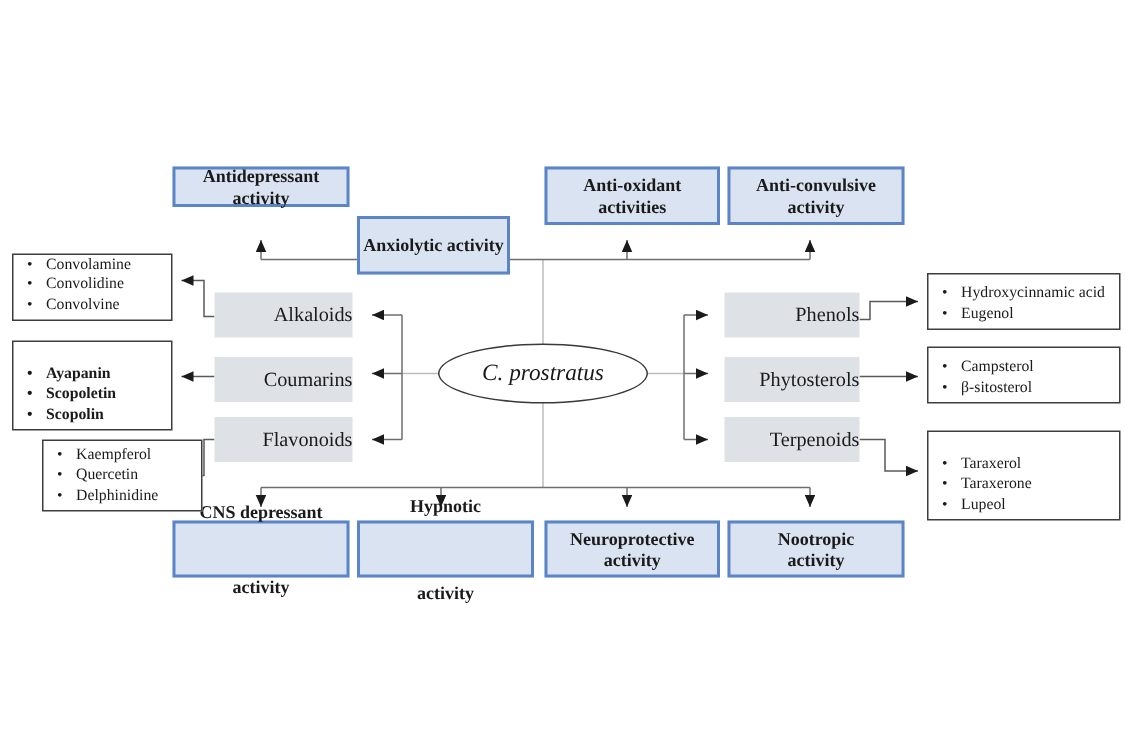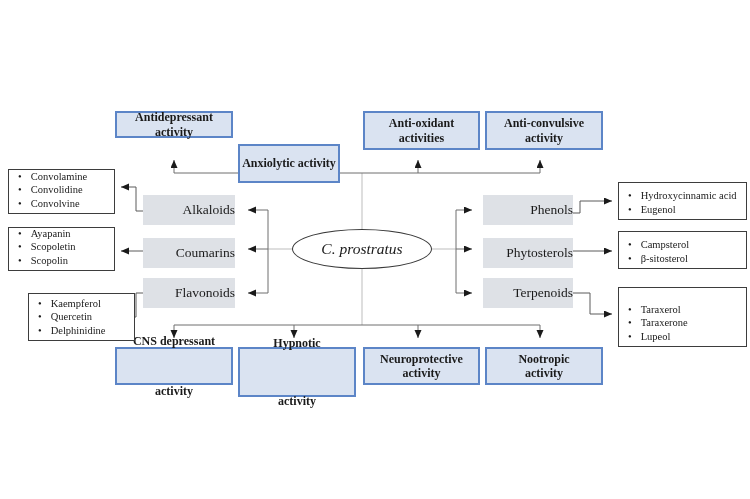--- a/index.html
+++ b/index.html
@@ -95,21 +95,21 @@
   </div>
   <div class="act" style="left:485px;top:111px;width:118px;height:39px;">
     <span>Anti-convulsive</span>
     <span>activity</span>
   </div>
 
   <div class="act" style="left:115px;top:347px;width:118px;height:38px;gap:35px;">
     <span>CNS depressant</span>
     <span>activity</span>
   </div>
-  <div class="act" style="left:238px;top:347px;width:118px;height:50px;gap:43px;">
+  <div class="act" style="left:238px;top:347px;width:118px;height:38px;gap:43px;">
     <span>Hypnotic</span>
     <span>activity</span>
   </div>
   <div class="act" style="left:363px;top:347px;width:117px;height:38px;">
     <span>Neuroprotective</span>
     <span>activity</span>
   </div>
   <div class="act" style="left:485px;top:347px;width:118px;height:38px;">
     <span>Nootropic</span>
     <span>activity</span>
@@ -139,21 +139,21 @@
     <span>C. prostratus</span>
   </div>
 
   <div class="lst" style="left:8px;top:169px;width:107px;height:45px;">
     <ul>
       <li>Convolamine</li>
       <li>Convolidine</li>
       <li>Convolvine</li>
     </ul>
   </div>
-  <div class="lst" style="left:8px;top:227px;width:107px;height:44px;">
+  <div class="lst" style="left:8px;top:227px;width:107px;height:60px;font-weight:bold;">
     <ul>
       <li>Ayapanin</li>
       <li>Scopoletin</li>
       <li>Scopolin</li>
     </ul>
   </div>
   <div class="lst" style="left:8px;top:293px;width:107px;height:48px;margin-left:20px;">
     <ul>
       <li>Kaempferol</li>
       <li>Quercetin</li>

